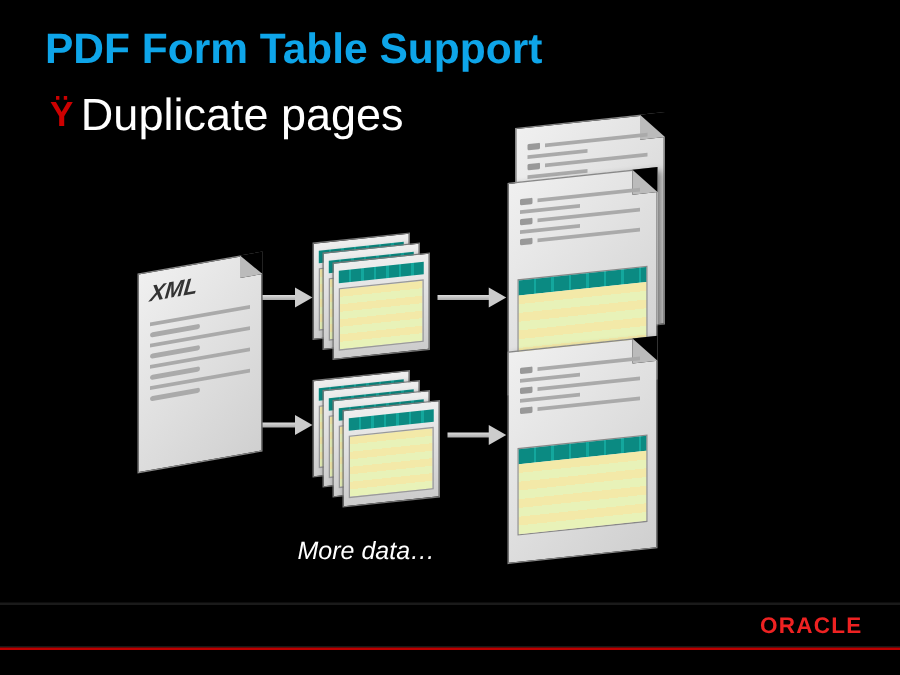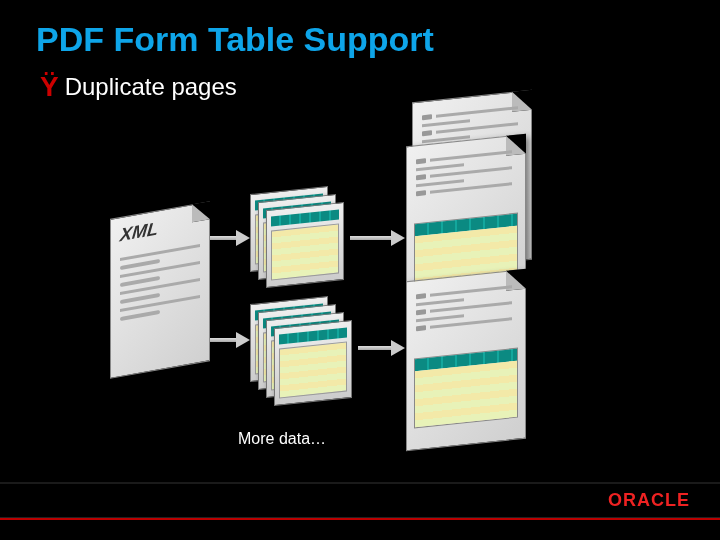--- a/index.html
+++ b/index.html
@@ -23,21 +23,21 @@
     padding: 12px 0 0 40px;
   }
   .bullet-mark {
     color: #c00;
     font-size: 28px;
     font-weight: bold;
     margin-right: 6px;
   }
   .bullet-text {
     color: #fff;
-    font-size: 24px;
+    font-size: 36px;
   }
   .diagram {
     position: absolute;
     left: 110px;
     top: 110px;
     width: 460px;
     height: 340px;
   }
   
   .xml-doc {
@@ -157,21 +157,22 @@
     position:absolute; right:0; top:-8px;
     width:0;height:0;
     border-left:14px solid #ccc;
     border-top:8px solid transparent;
     border-bottom:8px solid transparent;
   }
 
   .caption {
     position:absolute;
     color:#fff;
-    font-size:16px;
+    font-size:20px;
+    font-style:italic;
   }
 
   .footer {
     position:absolute;
     bottom:22px; left:0; right:0;
     height:36px;
     background:#000;
     border-top: 2px solid #1a1a1a;
     border-bottom: 1px solid #222;
     display:flex;

